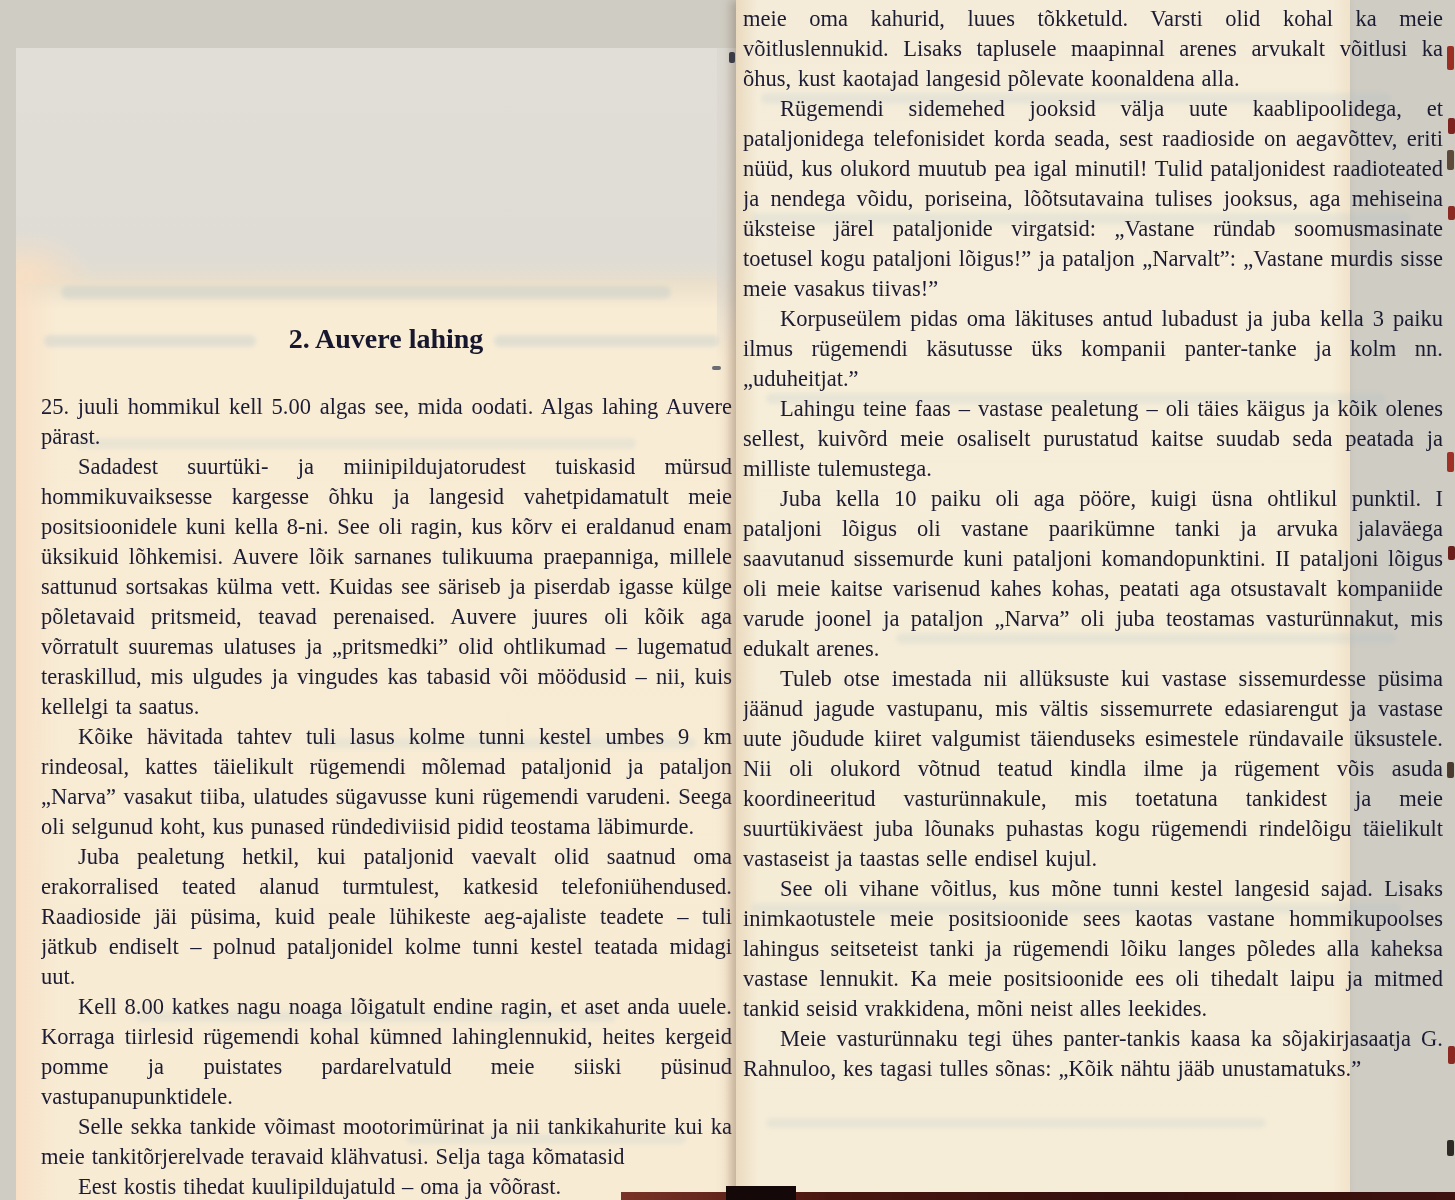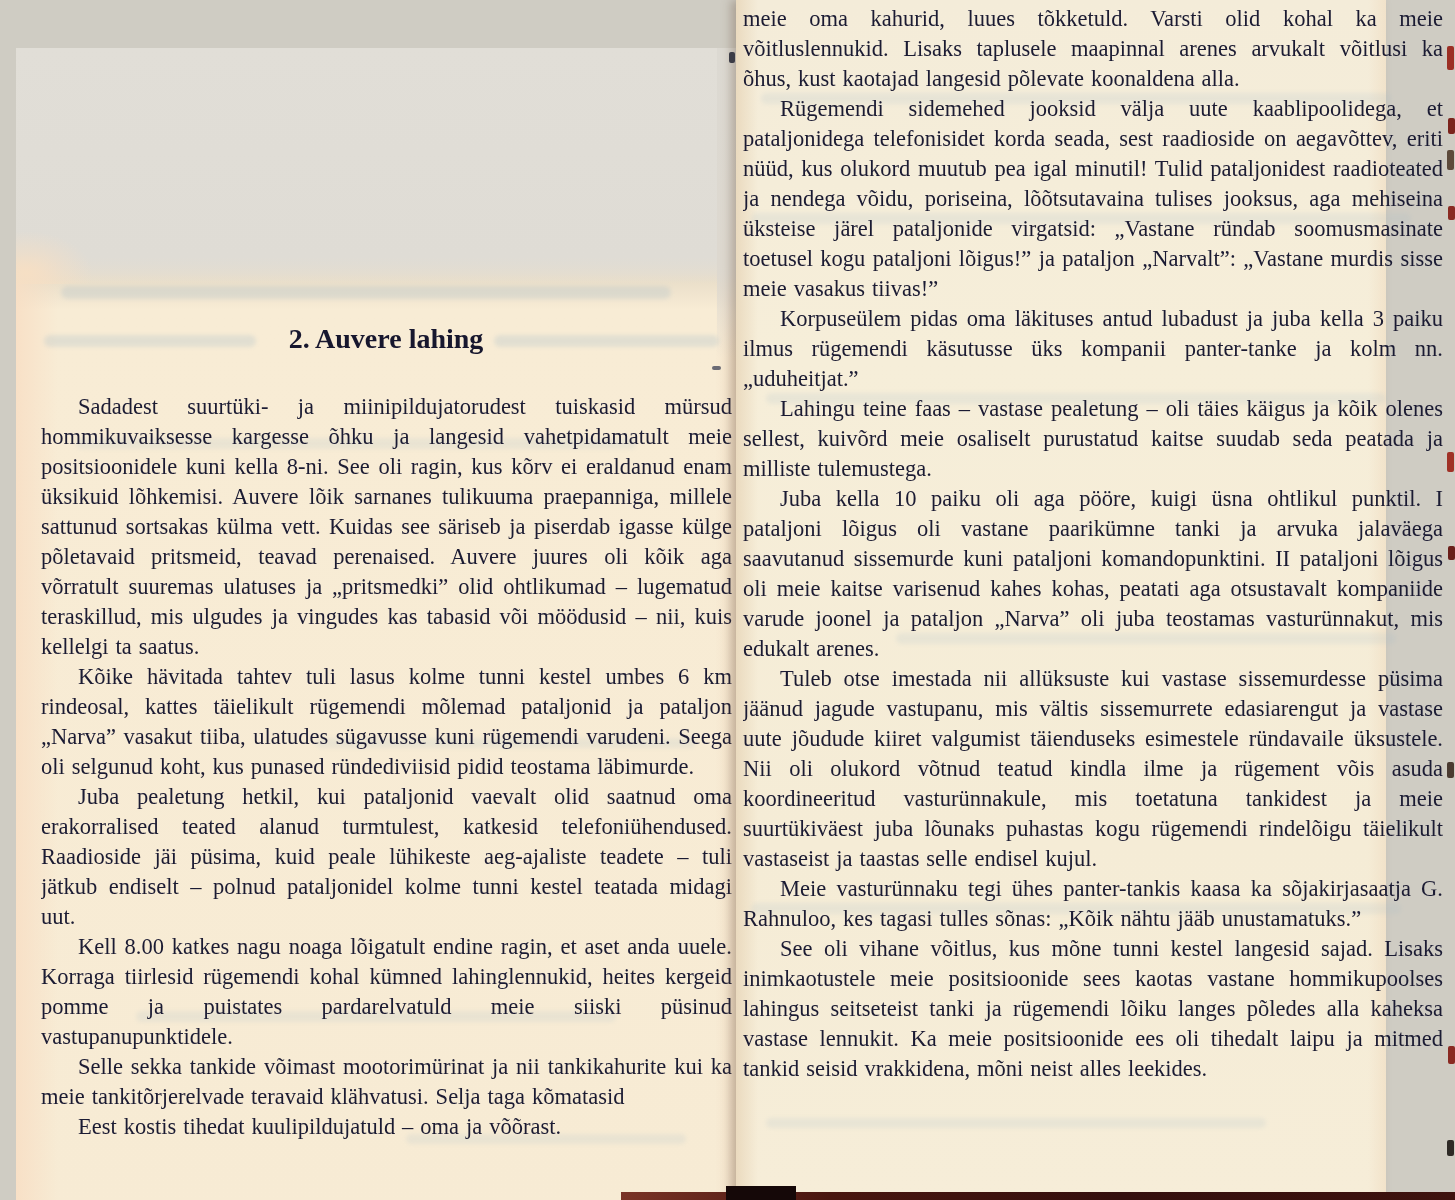--- a/index.html
+++ b/index.html
@@ -34,21 +34,20 @@
     background: linear-gradient(180deg, #dcd9d2 0%, #ddd8cf 70%, rgba(221,216,207,0) 100%);
   }
   
   .page-right {
     left: 736px; width: 614px;
     background:
       linear-gradient(90deg, rgba(233,216,188,0.9) 0px, rgba(233,216,188,0) 22px),
       linear-gradient(270deg, rgba(240,222,196,0.7) 0px, rgba(240,222,196,0) 18px),
       linear-gradient(180deg, #f4ecd9 0%, #f6eed9 30%, #f5ecd6 70%, #f6edd8 100%);
     box-shadow: -5px 0 9px rgba(105, 82, 62, 0.35);
-    padding-left: 36px;
   }
   
   .heading {
     position: absolute; left: 25px; top: 274px; width: 690px;
     margin: 0; text-align: center;
     font-size: 28px; line-height: 34px; font-weight: bold;
     color: #17172e;
   }
   .text-col {
     position: absolute;
@@ -91,22 +90,23 @@
   <div class="bleed" style="left:28px; top:287px; width:212px; height:12px;"></div>
   <div class="bleed" style="left:478px; top:287px; width:225px; height:12px;"></div>
   <div class="bleed soft" style="left:60px; top:390px; width:560px; height:11px;"></div>
   <div class="bleed soft" style="left:300px; top:690px; width:380px; height:10px;"></div>
   <div class="bleed soft" style="left:120px; top:963px; width:480px; height:11px;"></div>
   <div class="bleed soft" style="left:390px; top:1086px; width:280px; height:10px;"></div>
 
   <h2 class="heading">2. Auvere lahing</h2>
 
   <div class="text-col text-left">
+    <p class="para no-indent">25. juuli hommikul kell 5.00 algas see, mida oodati. Algas lahing Auvere pärast.</p>
     <p class="para">Sadadest suurtüki- ja miinipildujatorudest tuiskasid mürsud hommikuvaiksesse kargesse õhku ja langesid vahetpidamatult meie positsioonidele kuni kella 8-ni. See oli ragin, kus kõrv ei eraldanud enam üksikuid lõhkemisi. Auvere lõik sarnanes tulikuuma praepanniga, millele sattunud sortsakas külma vett. Kuidas see säriseb ja piserdab igasse külge põletavaid pritsmeid, teavad perenaised. Auvere juures oli kõik aga võrratult suuremas ulatuses ja „pritsmedki” olid ohtlikumad – lugematud teraskillud, mis ulgudes ja vingudes kas tabasid või möödusid – nii, kuis kellelgi ta saatus.</p>
-    <p class="para">Kõike hävitada tahtev tuli lasus kolme tunni kestel umbes 6 km rindeosal, kattes täielikult rügemendi mõlemad pataljonid ja pataljon „Narva” vasakut tiiba, ulatudes sügavusse kuni rügemendi varudeni. Seega oli selgunud koht, kus punased ründediviisid pidid teostama läbimurde.</p>
+    <p class="para">Kõike hävitada tahtev tuli lasus kolme tunni kestel umbes 9 km rindeosal, kattes täielikult rügemendi mõlemad pataljonid ja pataljon „Narva” vasakut tiiba, ulatudes sügavusse kuni rügemendi varudeni. Seega oli selgunud koht, kus punased ründediviisid pidid teostama läbimurde.</p>
     <p class="para">Juba pealetung hetkil, kui pataljonid vaevalt olid saatnud oma erakorralised teated alanud turmtulest, katkesid telefoniühendused. Raadioside jäi püsima, kuid peale lühikeste aeg-ajaliste teadete – tuli jätkub endiselt – polnud pataljonidel kolme tunni kestel teatada midagi uut.</p>
     <p class="para">Kell 8.00 katkes nagu noaga lõigatult endine ragin, et aset anda uuele. Korraga tiirlesid rügemendi kohal kümned lahinglennukid, heites kergeid pomme ja puistates pardarelvatuld meie siiski püsinud vastupanupunktidele.</p>
     <p class="para">Selle sekka tankide võimast mootorimürinat ja nii tankikahurite kui ka meie tankitõrjerelvade teravaid klähvatusi. Selja taga kõmatasid</p>
     <p class="para">Eest kostis tihedat kuulipildujatuld – oma ja võõrast.</p>
   </div>
 </section>
 
 <section class="page page-right">
 
   <div class="bleed soft" style="left:25px; top:93px; width:630px; height:11px;"></div>
@@ -116,22 +116,22 @@
   <div class="bleed soft" style="left:15px; top:903px; width:650px; height:11px;"></div>
   <div class="bleed soft" style="left:30px; top:1118px; width:500px; height:10px;"></div>
 
   <div class="text-col text-right">
     <p class="para no-indent">meie oma kahurid, luues tõkketuld. Varsti olid kohal ka meie võitluslennukid. Lisaks taplusele maapinnal arenes arvukalt võitlusi ka õhus, kust kaotajad langesid põlevate koonaldena alla.</p>
     <p class="para">Rügemendi sidemehed jooksid välja uute kaablipoolidega, et pataljonidega telefonisidet korda seada, sest raadioside on aegavõttev, eriti nüüd, kus olukord muutub pea igal minutil! Tulid pataljonidest raadioteated ja nendega võidu, poriseina, lõõtsutavaina tulises jooksus, aga mehiseina üksteise järel pataljonide virgatsid: „Vastane ründab soomusmasinate toetusel kogu pataljoni lõigus!” ja pataljon „Narvalt”: „Vastane murdis sisse meie vasakus tiivas!”</p>
     <p class="para">Korpuseülem pidas oma läkituses antud lubadust ja juba kella 3 paiku ilmus rügemendi käsutusse üks kompanii panter-tanke ja kolm nn. „uduheitjat.”</p>
     <p class="para">Lahingu teine faas – vastase pealetung – oli täies käigus ja kõik olenes sellest, kuivõrd meie osaliselt purustatud kaitse suudab seda peatada ja milliste tulemustega.</p>
     <p class="para">Juba kella 10 paiku oli aga pööre, kuigi üsna ohtlikul punktil. I pataljoni lõigus oli vastane paarikümne tanki ja arvuka jalaväega saavutanud sissemurde kuni pataljoni komandopunktini. II pataljoni lõigus oli meie kaitse varisenud kahes kohas, peatati aga otsustavalt kompaniide varude joonel ja pataljon „Narva” oli juba teostamas vasturünnakut, mis edukalt arenes.</p>
     <p class="para">Tuleb otse imestada nii allüksuste kui vastase sissemurdesse püsima jäänud jagude vastupanu, mis vältis sissemurrete edasiarengut ja vastase uute jõudude kiiret valgumist täienduseks esimestele ründavaile üksustele. Nii oli olukord võtnud teatud kindla ilme ja rügement võis asuda koordineeritud vasturünnakule, mis toetatuna tankidest ja meie suurtükiväest juba lõunaks puhastas kogu rügemendi rindelõigu täielikult vastaseist ja taastas selle endisel kujul.</p>
+    <p class="para">See oli vihane võitlus, kus mõne tunni kestel langesid sajad. Lisaks inimkaotustele meie positsioonide sees kaotas vastane hommikupoolses lahingus seitseteist tanki ja rügemendi lõiku langes põledes alla kaheksa vastase lennukit. Ka meie positsioonide ees oli tihedalt laipu ja mitmed tankid seisid vrakkidena, mõni neist alles leekides.</p>
     <p class="para">Meie vasturünnaku tegi ühes panter-tankis kaasa ka sõjakirjasaatja G. Rahnuloo, kes tagasi tulles sõnas: „Kõik nähtu jääb unustamatuks.”</p>
-    <p class="para">See oli vihane võitlus, kus mõne tunni kestel langesid sajad. Lisaks inimkaotustele meie positsioonide sees kaotas vastane hommikupoolses lahingus seitseteist tanki ja rügemendi lõiku langes põledes alla kaheksa vastase lennukit. Ka meie positsioonide ees oli tihedalt laipu ja mitmed tankid seisid vrakkidena, mõni neist alles leekides.</p>
   </div>
 </section>
 
 <div class="bottom-strip"></div>
 <div class="bottom-block"></div>
 
 <div class="speck" style="left:729px; top:52px; width:6px; height:11px; background:#3c3c46;"></div>
 <div class="speck" style="left:712px; top:366px; width:9px; height:4px; background:#6b6b74;"></div>
 
 <div class="edge-mark" style="left:1447px; top:46px; height:24px; background:#9c2f24;"></div>

